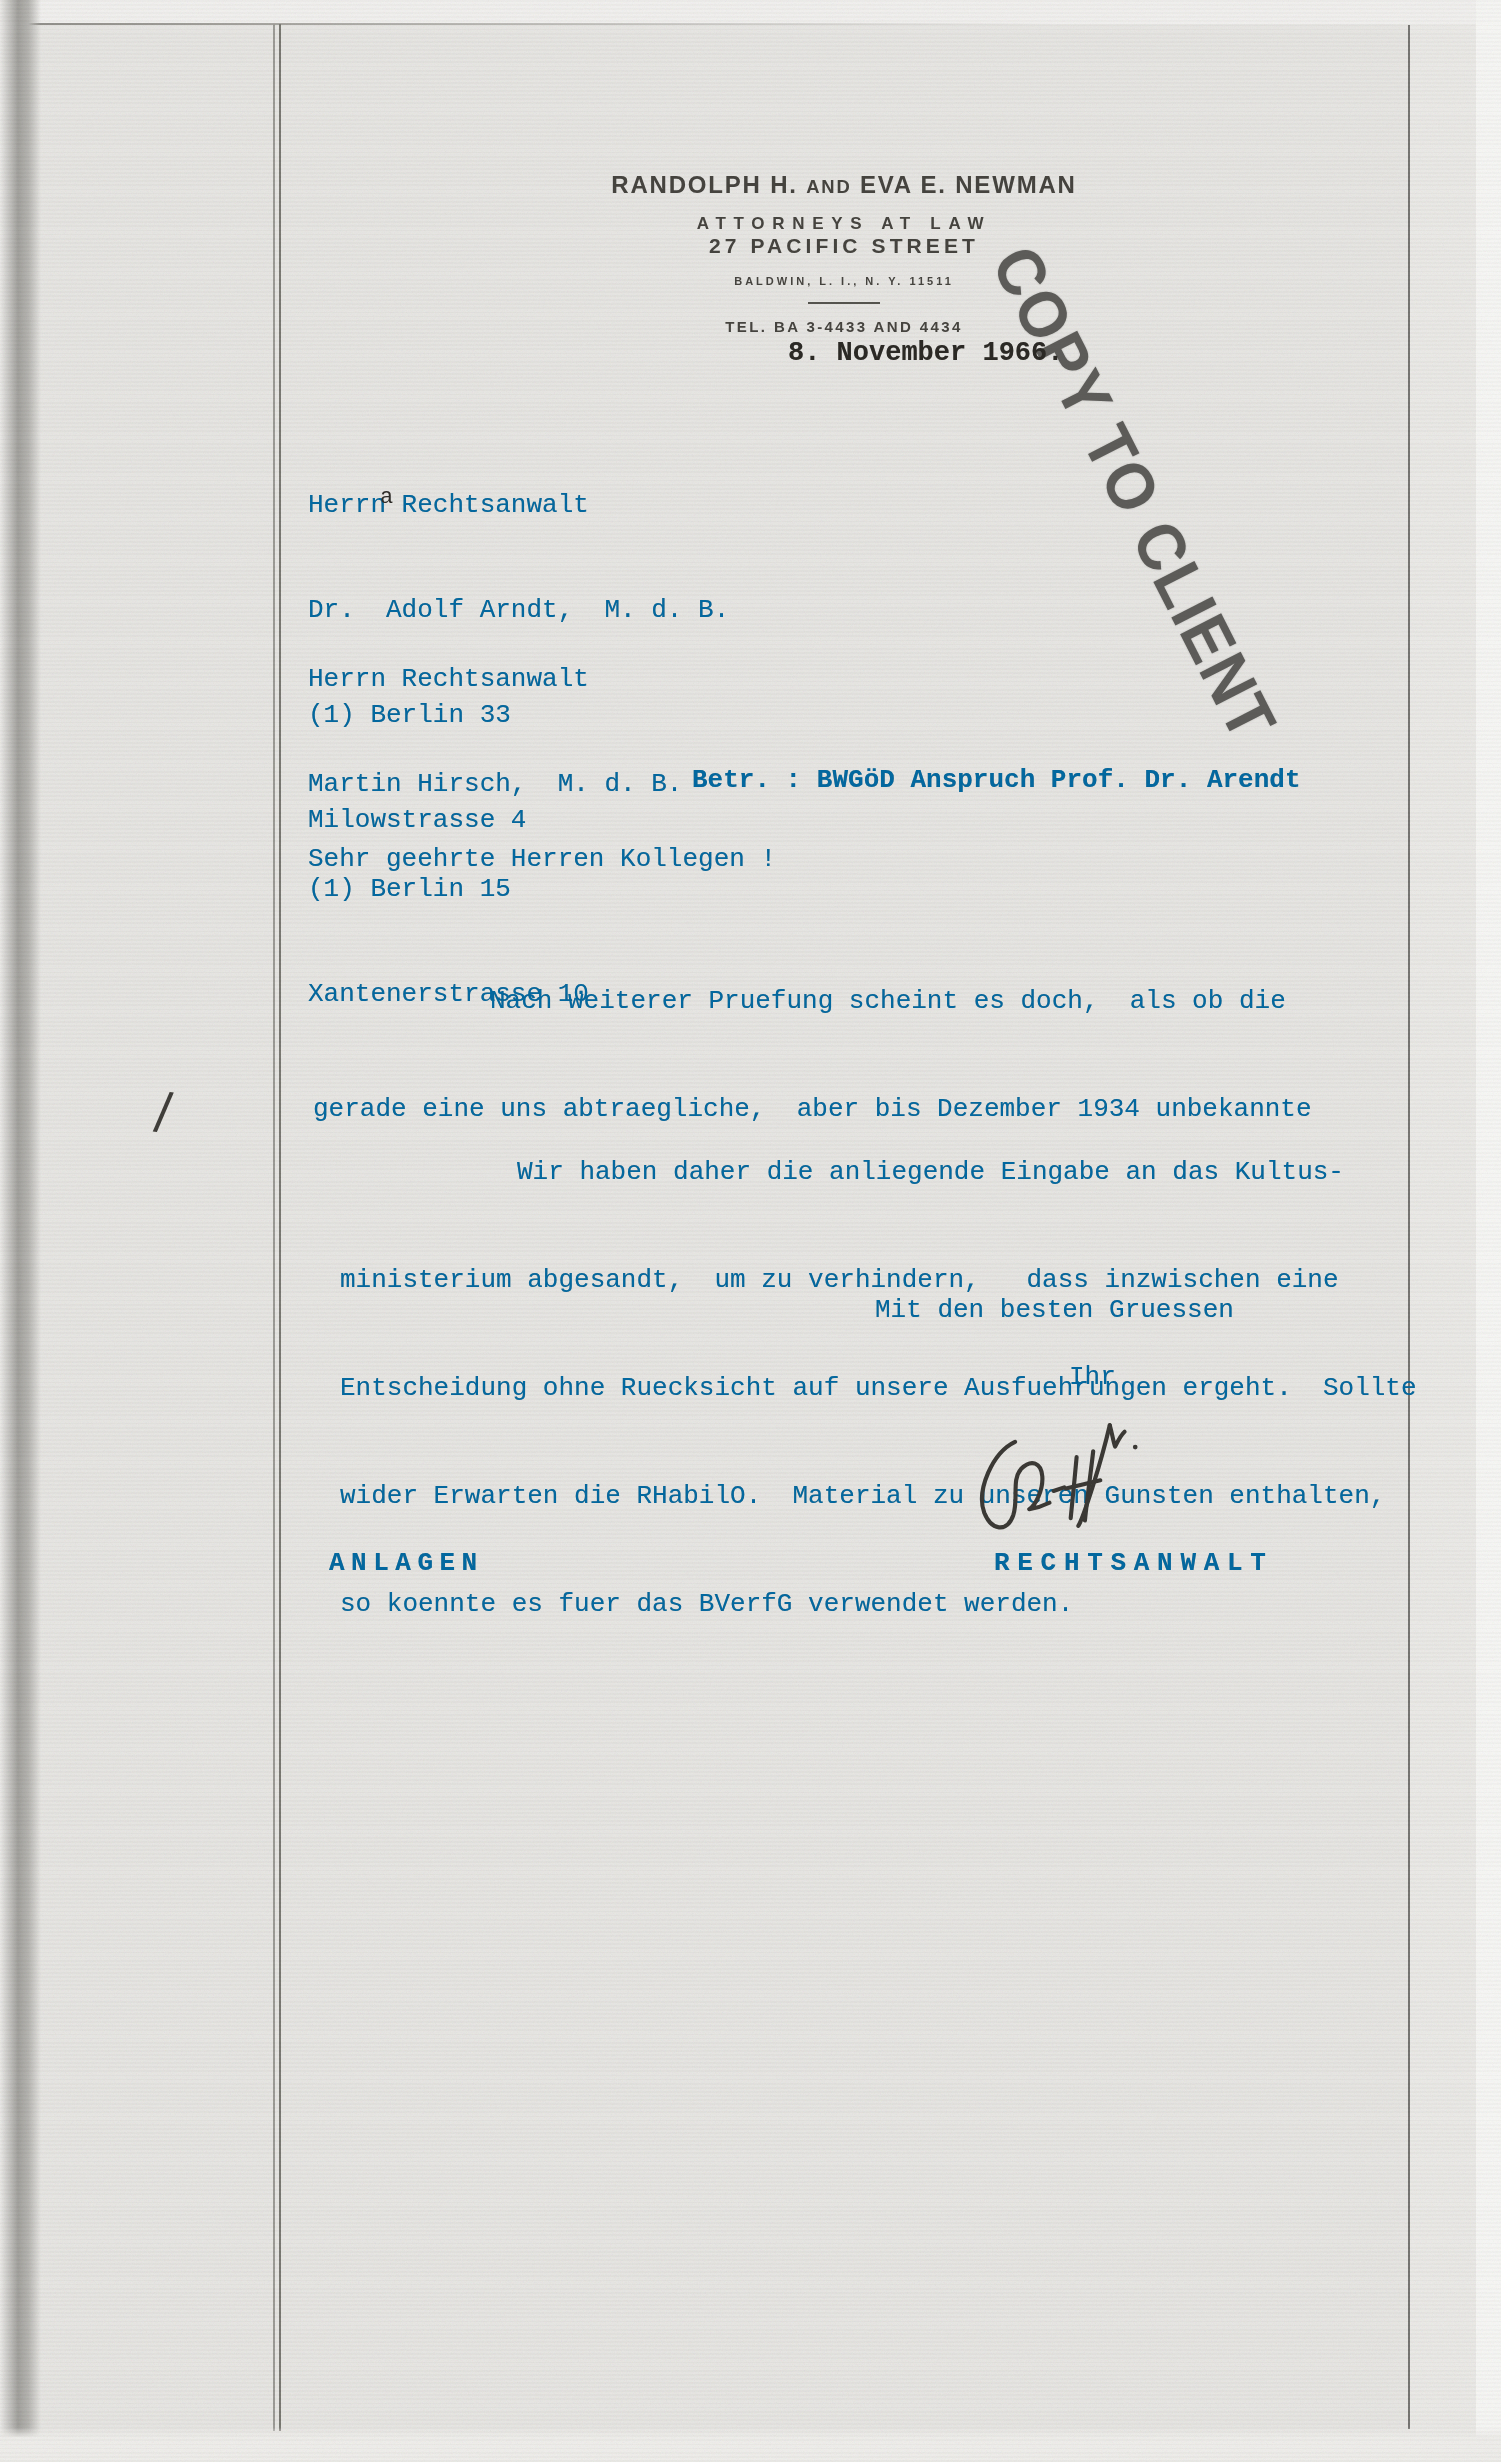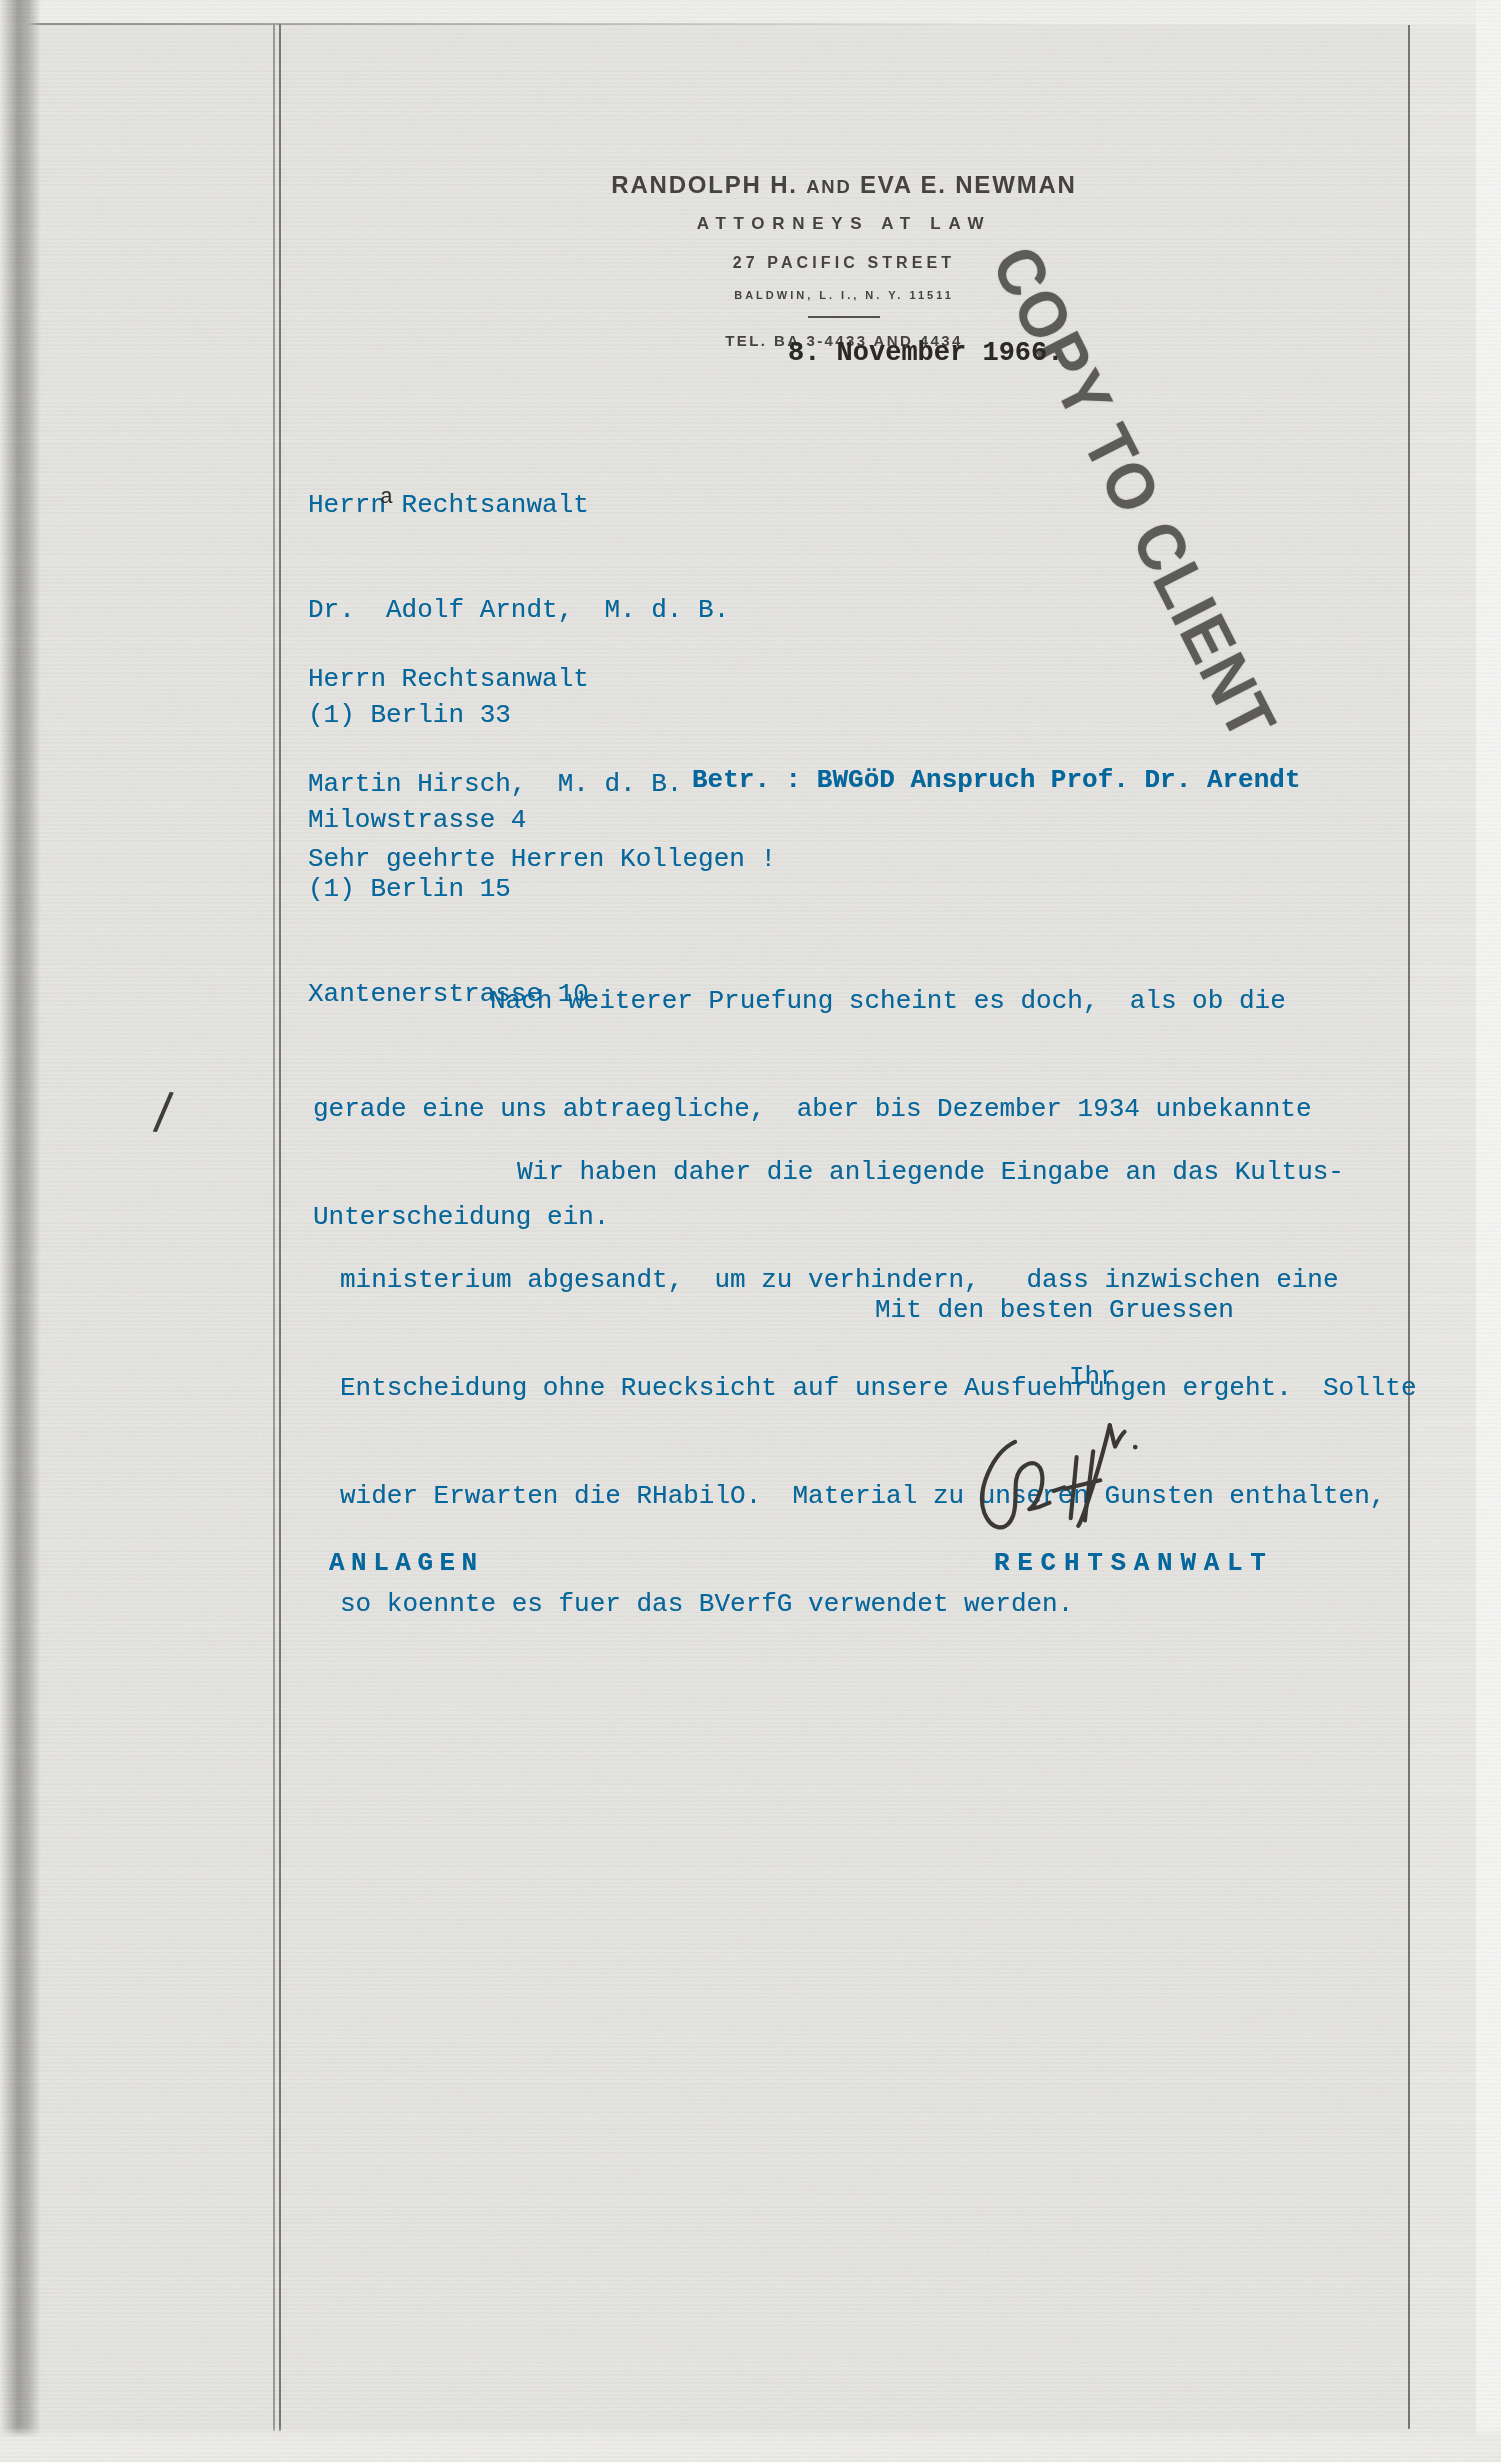--- a/index.html
+++ b/index.html
@@ -22,21 +22,21 @@
   .right-paper-strip{position:absolute;left:1410px;top:24px;width:66px;height:2407px;background:#ebeae7;}
   .scanner-white{position:absolute;left:1476px;top:0;width:25.5px;height:2462px;background:#f7f7f5;}
   .bottom-strip{position:absolute;left:0;top:2427px;width:1502px;height:36px;
      background:linear-gradient(180deg, rgba(239,238,235,0) 0, #efeeeb 10.7px);}
   
   .letterhead{position:absolute;left:592px;top:171px;width:504px;text-align:center;
      font-family:"Liberation Sans", sans-serif;font-weight:bold;color:#46443f;}
   .lh-name{font-size:24px;letter-spacing:1.8px;white-space:pre;}
   .lh-name .small-and{font-size:18.4px;}
   .lh-title{font-size:17px;letter-spacing:7.7px;margin-top:15.4px;}
-  .lh-street{font-size:16px;letter-spacing:4.1px;margin-top:20px;text-align:center;}
+  .lh-street{font-size:21px;letter-spacing:4.1px;text-align:center;}
   .lh-city{font-size:11px;letter-spacing:3px;margin-top:16.6px;}
   .lh-rule{width:72px;height:1.8px;background:#55544e;margin:15.4px auto 0;}
   .lh-phone{font-size:15px;letter-spacing:2.4px;margin-top:14.2px;}
   
   .tw{color:#0369a1;font-size:26px;white-space:pre;text-shadow:0 0 0.6px rgba(47,45,41,0.35);}
   .date{position:absolute;left:788px;top:338px;font-size:27px;font-weight:bold;color:#2b2925;}
   .recipient{position:absolute;left:308px;line-height:35px;}
   .recipient-1{top:418px;}
   .recipient-2{top:592px;}
   .overstrike-a{position:absolute;left:380px;top:485px;font-size:22px;color:#2f2d29;}
@@ -104,21 +104,20 @@
     <div>(1) Berlin 15</div>
     <div>Xantenerstrasse 10</div>
   </div>
 
   <div class="subject tw">Betr. : BWGöD Anspruch Prof. Dr. Arendt</div>
   <div class="salutation tw">Sehr geehrte Herren Kollegen !</div>
 
   <div class="para para-1 tw">
     <div class="indent">Nach weiterer Pruefung scheint es doch,  als ob die</div>
     <div>gerade eine uns abtraegliche,  aber bis Dezember 1934 unbekannte</div>
-    <div>Unterscheidung ein.</div>
   </div>
 
   <div class="para para-2 tw">
     <div class="indent">Wir haben daher die anliegende Eingabe an das Kultus-</div>
     <div>ministerium abgesandt,  um zu verhindern,   dass inzwischen eine</div>
     <div>Entscheidung ohne Ruecksicht auf unsere Ausfuehrungen ergeht.  Sollte</div>
     <div>wider Erwarten die RHabilO.  Material zu unseren Gunsten enthalten,</div>
     <div>so koennte es fuer das BVerfG verwendet werden.</div>
   </div>
 

